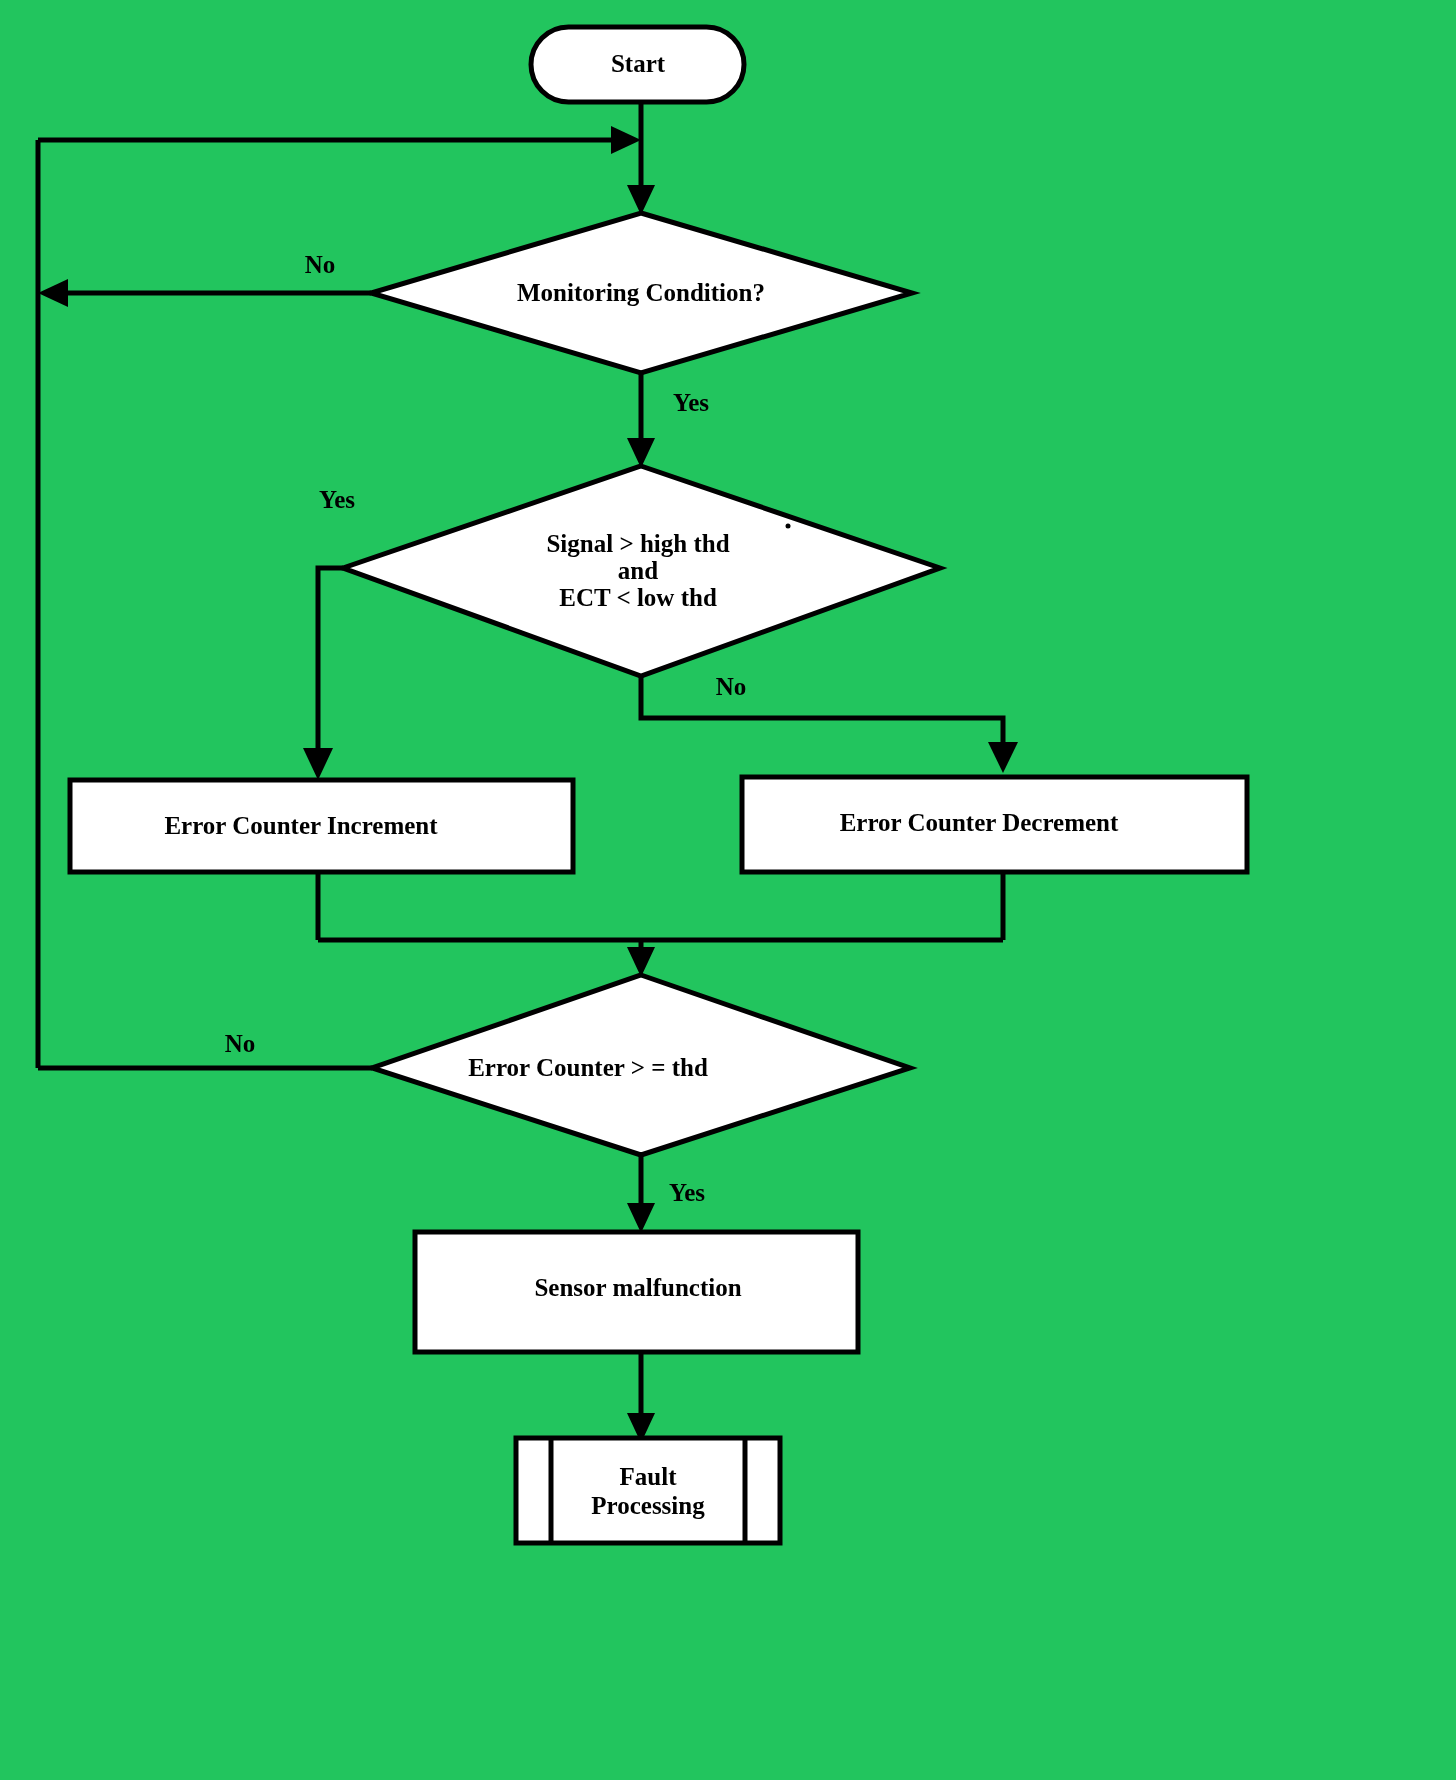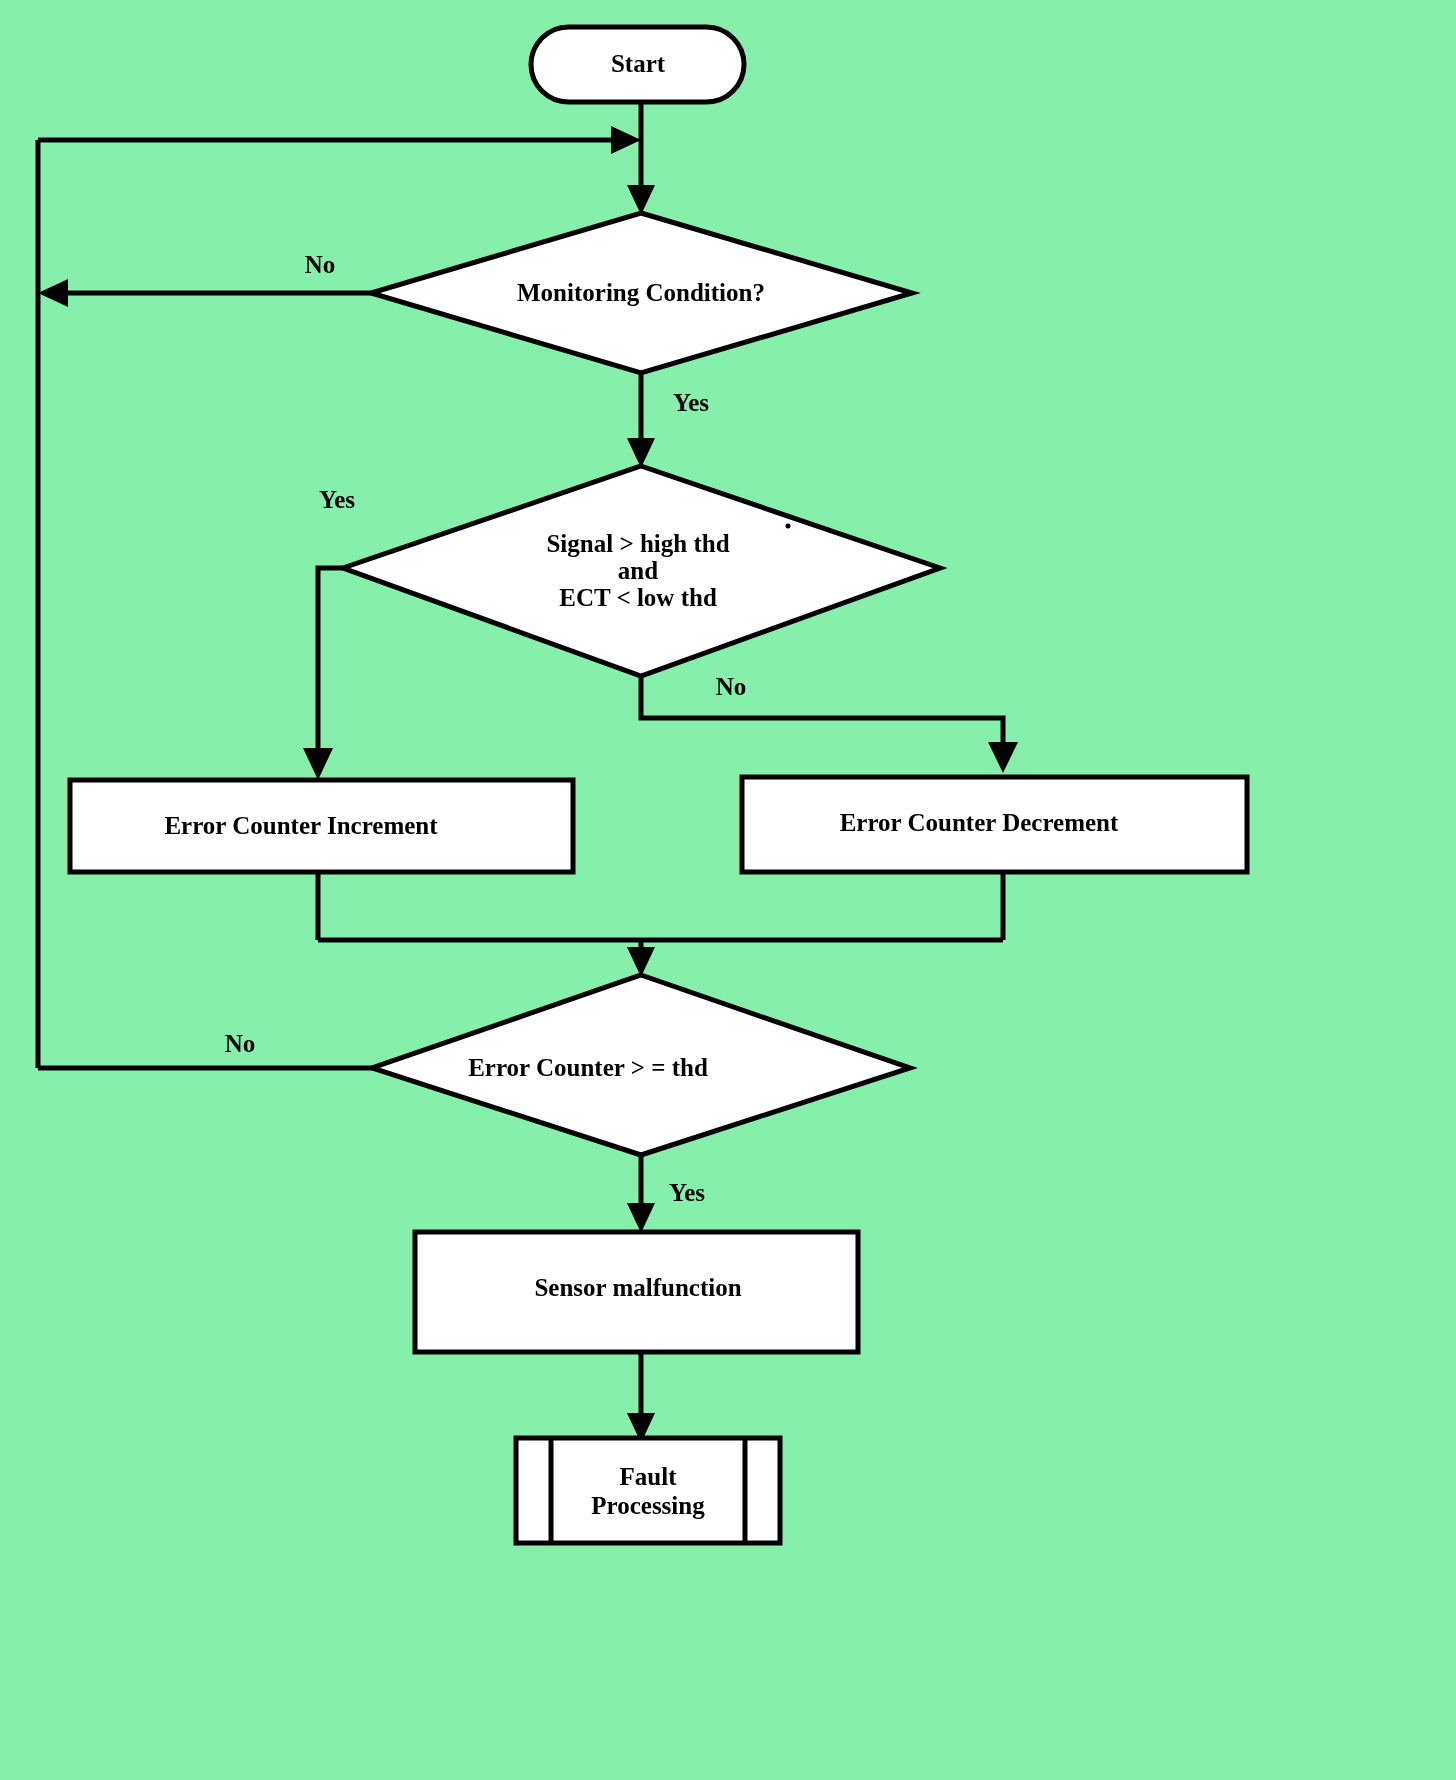--- a/index.html
+++ b/index.html
@@ -10,21 +10,21 @@
   body {
     width: 1456px;
     height: 1780px;
     font-family: "Liberation Serif", "DejaVu Serif", serif;
     overflow: hidden;
   }
   #flowchart-root {
     position: relative;
     width: 1456px;
     height: 1780px;
-    background: #86efac;
+    background: #22c55e;
   }
   svg#flow-svg {
     display: block;
     width: 1456px;
     height: 1780px;
   }
   .shape-stroke {
     fill: #ffffff;
     stroke: #000000;
     stroke-width: 5;

